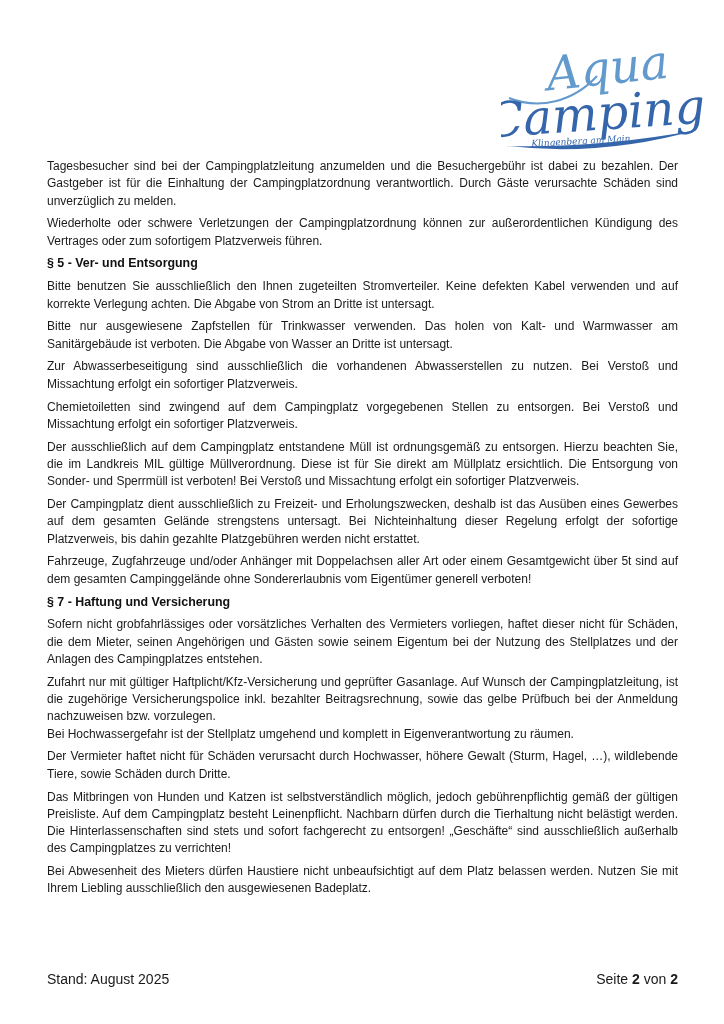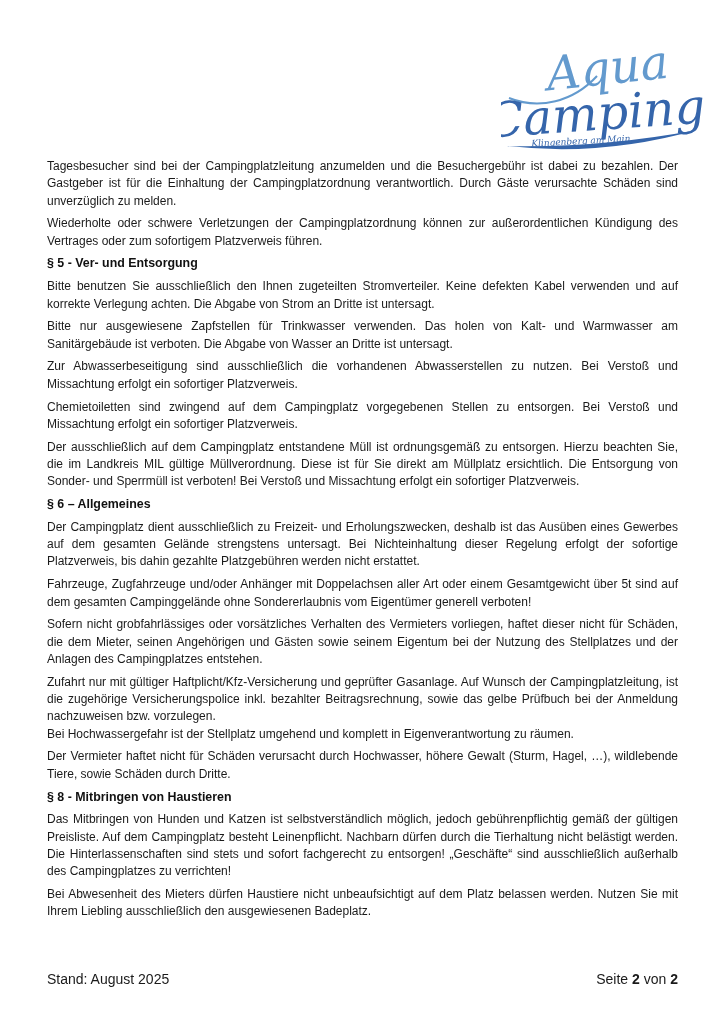--- a/index.html
+++ b/index.html
@@ -77,30 +77,29 @@
   <p class="para">Tagesbesucher sind bei der Campingplatzleitung anzumelden und die Besuchergebühr ist dabei zu bezahlen. Der Gastgeber ist für die Einhaltung der Campingplatzordnung verantwortlich. Durch Gäste verursachte Schäden sind unverzüglich zu melden.</p>
   <p class="para">Wiederholte oder schwere Verletzungen der Campingplatzordnung können zur außerordentlichen Kündigung des Vertrages oder zum sofortigem Platzverweis führen.</p>
 
   <h2 class="sec">§ 5 - Ver- und Entsorgung</h2>
   <p class="para">Bitte benutzen Sie ausschließlich den Ihnen zugeteilten Stromverteiler. Keine defekten Kabel verwenden und auf korrekte Verlegung achten. Die Abgabe von Strom an Dritte ist untersagt.</p>
   <p class="para">Bitte nur ausgewiesene Zapfstellen für Trinkwasser verwenden. Das holen von Kalt- und Warmwasser am Sanitärgebäude ist verboten. Die Abgabe von Wasser an Dritte ist untersagt.</p>
   <p class="para">Zur Abwasserbeseitigung sind ausschließlich die vorhandenen Abwasserstellen zu nutzen. Bei Verstoß und Missachtung erfolgt ein sofortiger Platzverweis.</p>
   <p class="para">Chemietoiletten sind zwingend auf dem Campingplatz vorgegebenen Stellen zu entsorgen. Bei Verstoß und Missachtung erfolgt ein sofortiger Platzverweis.</p>
   <p class="para">Der ausschließlich auf dem Campingplatz entstandene Müll ist ordnungsgemäß zu entsorgen. Hierzu beachten Sie, die im Landkreis MIL gültige Müllverordnung. Diese ist für Sie direkt am Müllplatz ersichtlich. Die Entsorgung von Sonder- und Sperrmüll ist verboten!  Bei Verstoß und Missachtung erfolgt ein sofortiger Platzverweis.</p>
 
-  <h2 class="sec">§ 6 – Allgemeines</h2>
   <p class="para">Der Campingplatz dient ausschließlich zu Freizeit- und Erholungszwecken, deshalb ist das Ausüben eines Gewerbes auf dem gesamten Gelände strengstens untersagt. Bei Nichteinhaltung dieser Regelung erfolgt der sofortige Platzverweis, bis dahin gezahlte Platzgebühren werden nicht erstattet.</p>
   <p class="para">Fahrzeuge, Zugfahrzeuge und/oder Anhänger mit Doppelachsen aller Art oder einem Gesamtgewicht über 5t sind auf dem gesamten Campinggelände ohne Sondererlaubnis vom Eigentümer generell verboten!</p>
 
+  <h2 class="sec">§ 7 - Haftung und Versicherung</h2>
   <p class="para">Sofern nicht grobfahrlässiges oder vorsätzliches Verhalten des Vermieters vorliegen, haftet dieser nicht für Schäden, die dem Mieter, seinen Angehörigen und Gästen sowie seinem Eigentum bei der Nutzung des Stellplatzes und der Anlagen des Campingplatzes entstehen.</p>
   <p class="para prebreak">Zufahrt nur mit gültiger Haftplicht/Kfz-Versicherung und geprüfter Gasanlage. Auf Wunsch der Campingplatzleitung, ist die zugehörige Versicherungspolice inkl. bezahlter Beitragsrechnung, sowie das gelbe Prüfbuch bei der Anmeldung nachzuweisen bzw. vorzulegen.
 Bei Hochwassergefahr ist der Stellplatz umgehend und komplett in Eigenverantwortung zu räumen.</p>
   <p class="para">Der Vermieter haftet nicht für Schäden verursacht durch Hochwasser, höhere Gewalt (Sturm, Hagel, …), wildlebende Tiere, sowie Schäden durch Dritte.</p>
 
-  <h2 class="sec">§ 8 - Mitbringen von Haustieren</h2>
   <p class="para">Das Mitbringen von Hunden und Katzen ist selbstverständlich möglich, jedoch gebührenpflichtig gemäß der gültigen Preisliste. Auf dem Campingplatz besteht Leinenpflicht. Nachbarn dürfen durch die Tierhaltung nicht belästigt werden. Die Hinterlassenschaften sind stets und sofort fachgerecht zu entsorgen! „Geschäfte“ sind ausschließlich außerhalb des Campingplatzes zu verrichten!</p>
   <p class="para">Bei Abwesenheit des Mieters dürfen Haustiere nicht unbeaufsichtigt auf dem Platz belassen werden. Nutzen Sie mit Ihrem Liebling ausschließlich den ausgewiesenen Badeplatz.</p>
 </main>
 
 <footer class="page-footer">
   <span>Stand: August 2025</span>
   <span><span>Seite</span> <b>2</b> <span>von</span> <b>2</b></span>
 </footer>
 
 </body></html>

